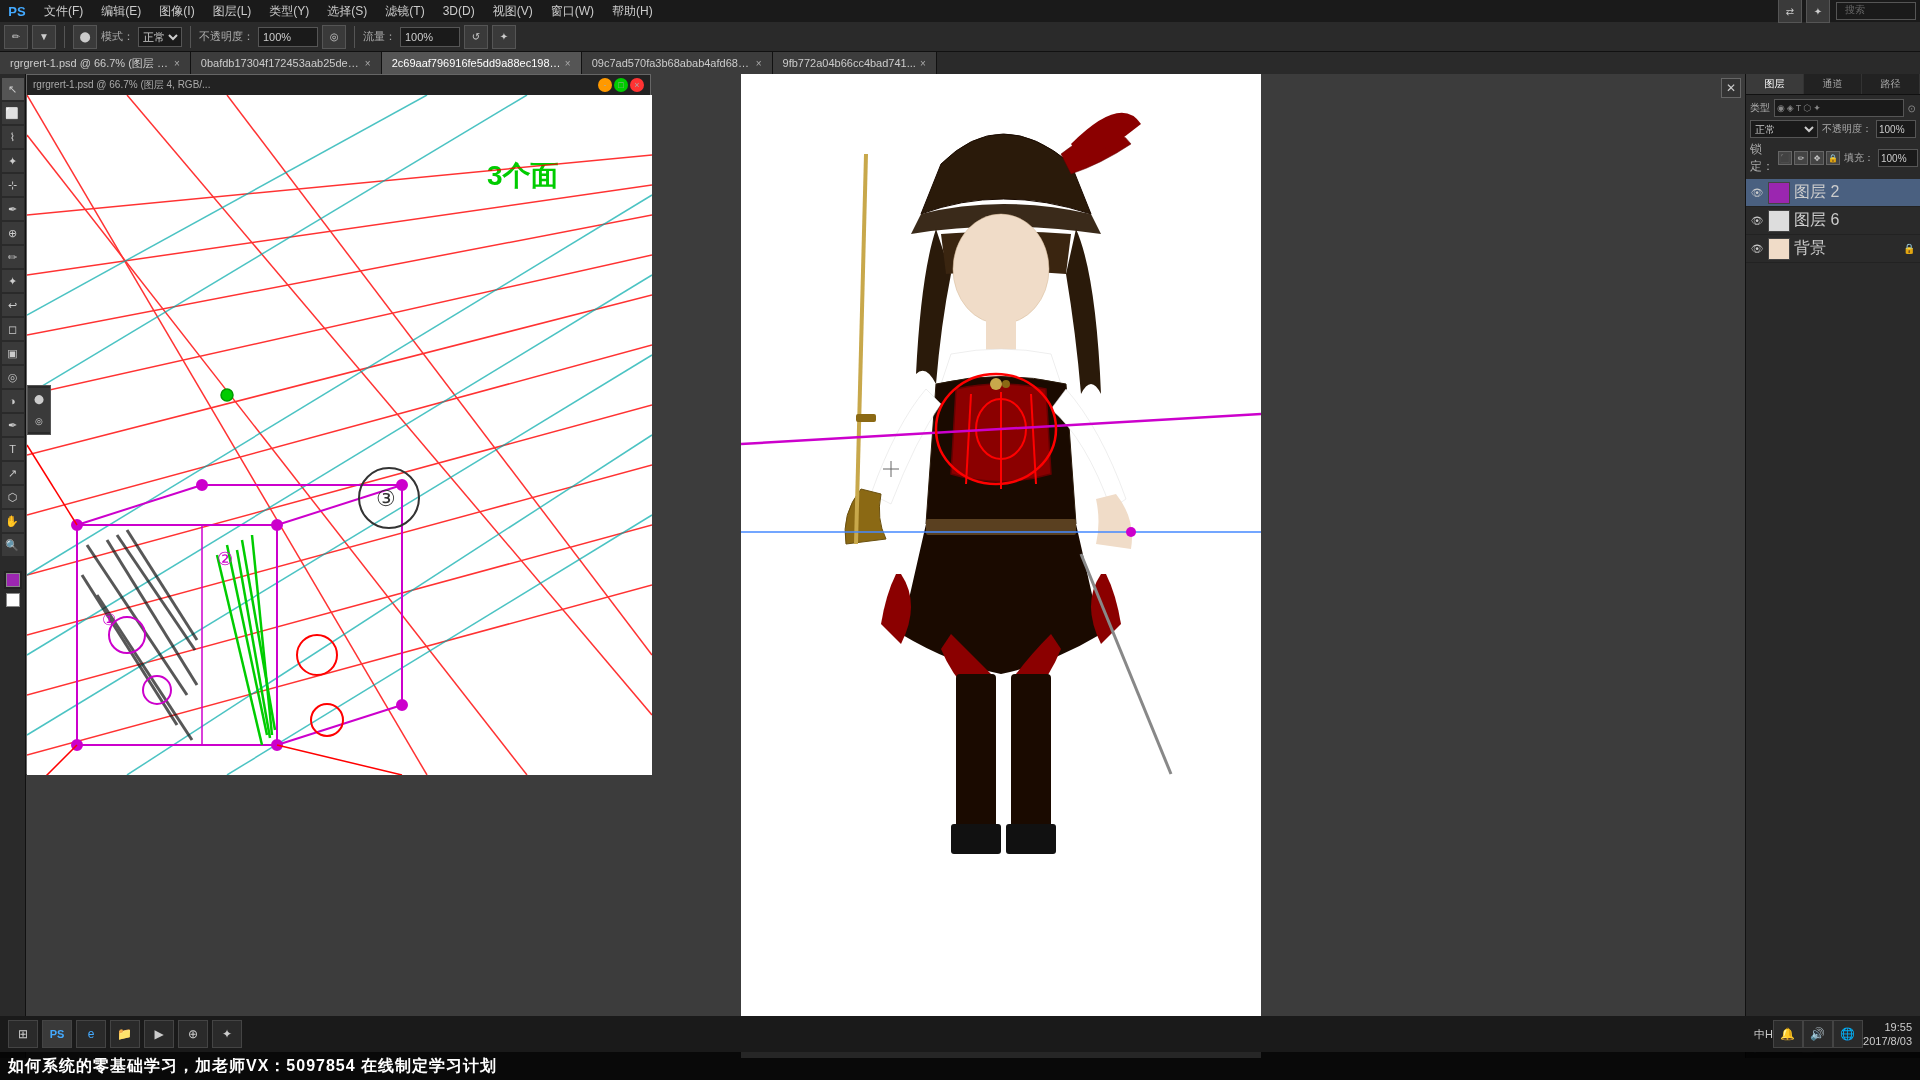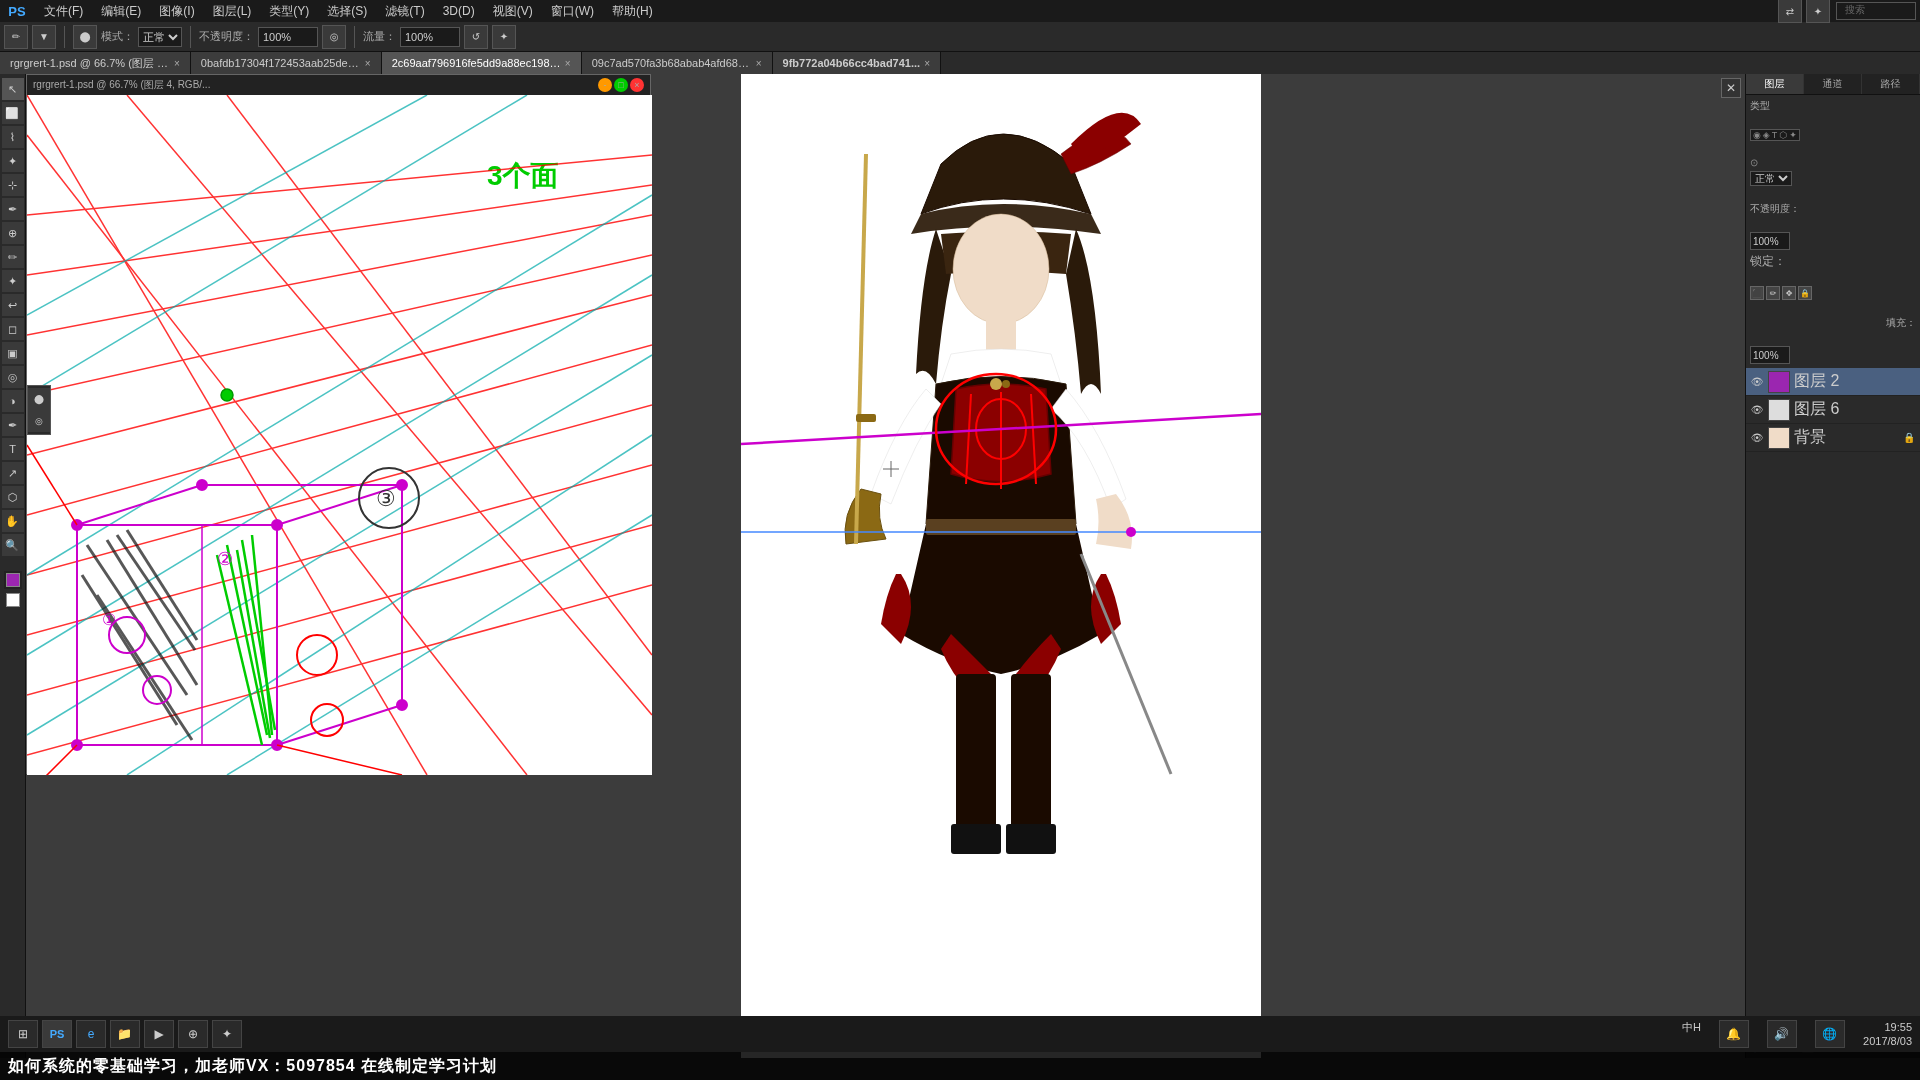--- a/index.html
+++ b/index.html
@@ -298,23 +298,22 @@
 
     
     #layers-controls {
       padding: 4px;
       display: flex;
       flex-direction: column;
       gap: 3px;
     }
     .layers-row {
       display: flex;
-      align-items: flex-start;
-      gap: 16px;
-      flex-direction: column;
+      align-items: center;
+      gap: 4px;
     }
     .layers-select {
       flex: 1;
       height: 18px;
       background: #1a1a1a;
       border: 1px solid #555;
       color: #ccc;
       font-size: 10px;
     }
     .layers-input {
@@ -424,21 +423,21 @@
       width: 100%;
       height: 36px;
       background: #1a1a1a;
       display: flex;
       align-items: center;
       justify-content: space-between;
       padding: 0 8px;
       z-index: 99;
     }
     #taskbar-left { display: flex; gap: 4px; align-items: center; }
-    #taskbar-right { display: flex; gap: 18px; }
+    #taskbar-right { display: flex; gap: 0; align-items: center; }
     .taskbar-item {
       width: 30px; height: 28px;
       background: #2a2a2a;
       border: 1px solid #444;
       display: flex; align-items: center; justify-content: center;
       cursor: pointer;
       font-size: 12px;
     }
     .taskbar-text { color: #ccc; font-size: 11px; }
     .taskbar-clock { color: #ccc; font-size: 11px; text-align: right; line-height: 1.3; }
@@ -546,21 +545,21 @@
   </div>
   <div class="tab active">
     <span style="max-width:200px;overflow:hidden;text-overflow:ellipsis;white-space:nowrap;display:block;">2c69aaf796916fe5dd9a88ec1989cd7f125445af445719-kFQXyn_fw658.jpg @ 100% (图层 2, RGB/8)</span>
     <span class="tab-close">×</span>
   </div>
   <div class="tab">
     <span style="max-width:160px;overflow:hidden;text-overflow:ellipsis;white-space:nowrap;display:block;">09c7ad570fa3b68abab4afd6892...</span>
     <span class="tab-close">×</span>
   </div>
   <div class="tab">
-    <span style="max-width:160px;overflow:hidden;text-overflow:ellipsis;white-space:nowrap;display:block;font-weight:bold;">9fb772a04b66cc4bad741...</span>
+    <span style="max-width:160px;overflow:hidden;text-overflow:ellipsis;white-space:nowrap;display:block;">9fb772a04b66cc4bad741...</span>
     <span class="tab-close">×</span>
   </div>
 </div>
 
 <div id="main-layout">
 
   <div id="left-toolbar">
     <div class="ltool active">↖</div>
     <div class="ltool">⬜</div>
     <div class="ltool">⌇</div>

